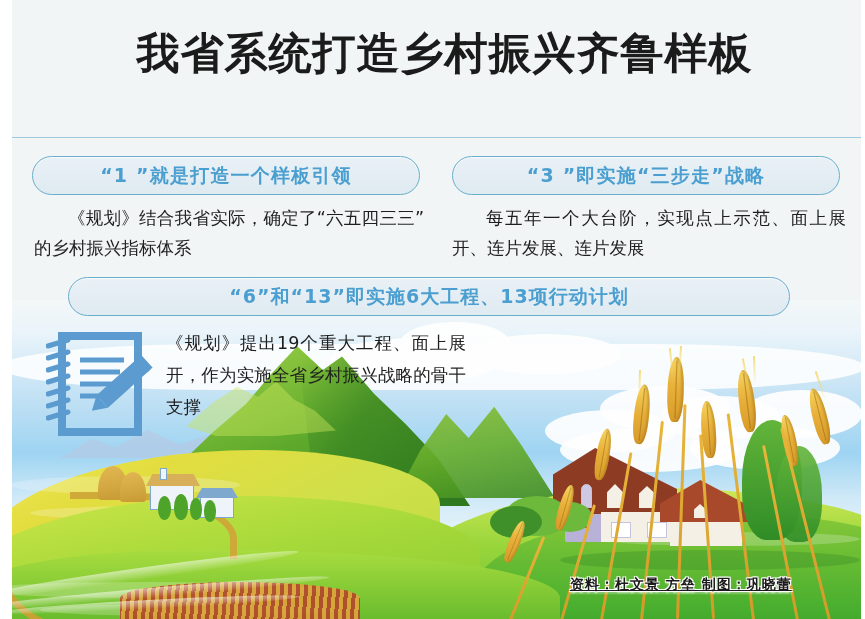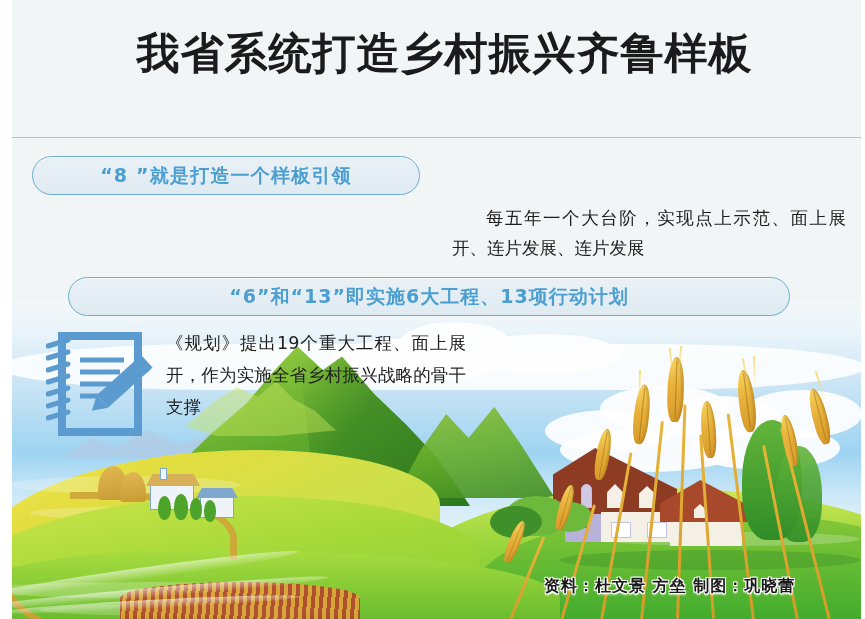--- a/index.html
+++ b/index.html
@@ -216,25 +216,26 @@
   }
   #para-1{left:34px;top:203px;width:390px;text-indent:34px;}
   #para-3{left:452px;top:203px;width:394px;text-indent:34px;}
   #para-6{left:166px;top:327px;width:300px;text-indent:0;line-height:32px;}
 
   
   .notepad{position:absolute;left:46px;top:330px;width:112px;height:110px;z-index:22;}
 
   
   .credits{
-    position:absolute;left:544px;top:576px;z-index:30;
-    font-size:16px;font-weight:bold;color:#1a1a1a;letter-spacing:1px;
+    position:absolute;left:570px;top:576px;z-index:30;
+    font-size:14px;font-weight:bold;color:#1a1a1a;letter-spacing:1px;
     text-shadow:
       -1px -1px 0 #fff, 1px -1px 0 #fff, -1px 1px 0 #fff, 1px 1px 0 #fff,
       0 2px 2px rgba(255,255,255,.9);
+    text-decoration: underline;
   }
 </style>
 </head>
 <body>
 
 <div id="poster">
 
   <div class="scene">
     <div class="sky"></div>
 
@@ -347,26 +348,30 @@
       <div class="awn" style="left:638px;top:70px;transform:rotate(2deg);"></div>
       <div class="awn" style="left:824px;top:70px;transform:rotate(-18deg);"></div>
     </div>
   </div>
 
   <div class="title">我省系统打造乡村振兴齐鲁样板</div>
 
   <div class="rule"></div>
 
   <div class="pill" id="pill-1">
-    <span>“8 ”就是打造一个样板引领</span>
+    <span>“1 ”就是打造一个样板引领</span>
+  </div>
+  <div class="pill" id="pill-3">
+    <span>“3 ”即实施“三步走”战略</span>
   </div>
   <div class="pill" id="pill-6">
     <span>“6”和“13”即实施6大工程、13项行动计划</span>
   </div>
 
+  <div class="para" id="para-1">《规划》结合我省实际，确定了“六五四三三”的乡村振兴指标体系</div>
   <div class="para" id="para-3">每五年一个大台阶，实现点上示范、面上展开、连片发展、连片发展</div>
   <div class="para" id="para-6">《规划》提出19个重大工程、面上展开，作为实施全省乡村振兴战略的骨干支撑</div>
 
   <div class="notepad">
     <svg viewBox="0 0 112 110" width="112" height="110" xmlns="http://www.w3.org/2000/svg">
 
       <g stroke="#5b9bd0" stroke-width="5" fill="none" stroke-linecap="round">
         <path d="M2 16 L22 10"></path>
           <path d="M2 28 L22 22"></path>
           <path d="M2 40 L22 34"></path>

